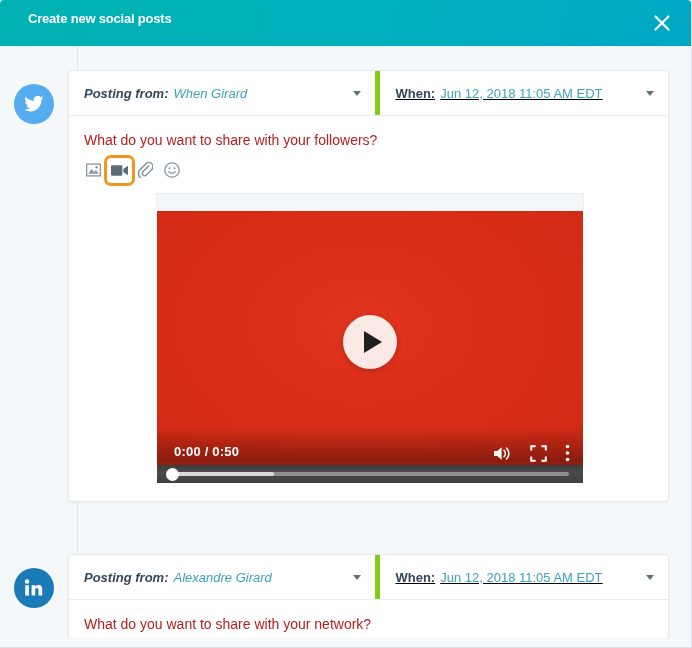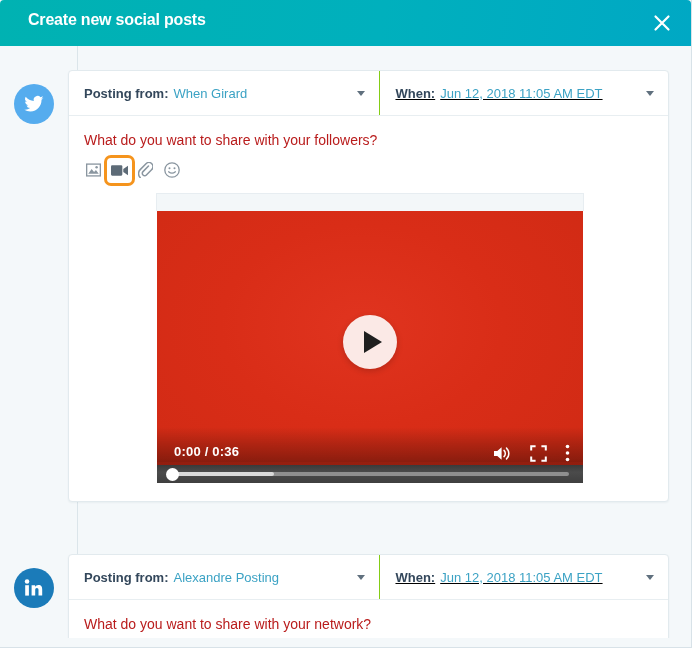--- a/index.html
+++ b/index.html
@@ -34,21 +34,21 @@
     position: relative;
     height: 46px;
     background: linear-gradient(100deg, #00b2b2 0%, #00b0bd 55%, #00a8c4 100%);
     border-top-left-radius: 4px;
     border-top-right-radius: 4px;
   }
   #header-title {
     position: absolute;
     left: 28px;
     top: 11px;
-    font-size: 16px;
+    font-size: 13px;
     font-weight: bold;
     color: #ffffff;
     letter-spacing: -0.2px;
   }
   #close-button {
     position: absolute;
     right: 12px;
     top: 6px;
     width: 34px;
     height: 34px;
@@ -109,21 +109,21 @@
   }
   .meta-field {
     position: relative;
     display: flex;
     align-items: center;
     box-sizing: border-box;
     padding-left: 15px;
     font-size: 13px;
     cursor: pointer;
   }
-  .meta-field.left  { width: 52%; border-right: 1px solid #84cc16; }
+  .meta-field.left  { width: 52%; border-right: 5px solid #84cc16; font-style: italic; }
   .meta-field.right { width: 48%; text-decoration: underline; }
   .meta-label {
     color: #33475b;
     font-weight: bold;
     white-space: nowrap;
   }
   .meta-value {
     color: #3ba2c4;
     margin-left: 5px;
     white-space: nowrap;
@@ -375,21 +375,21 @@
         <div class="media-area">
           <div class="video-shell">
             <div class="video-topstrip"></div>
             <div class="video-frame">
 
               <div class="play-button">
                 <div class="play-triangle"></div>
               </div>
 
               <div class="video-controls">
-                <div class="ctrl-time">0:00 / 0:36</div>
+                <div class="ctrl-time">0:00 / 0:50</div>
 
                 <div class="ctrl-icons">
                   <div class="ctrl-icon">
                     <svg width="19" height="17" viewBox="0 0 19 17">
                       <path d="M1 6 h3.3 L8.6 2.3 v12.4 L4.3 11 H1 Z" fill="#ffffff"></path>
                       <path d="M11 5.4 a4.3 4.3 0 0 1 0 6.2" fill="none" stroke="#ffffff" stroke-width="1.5" stroke-linecap="round"></path>
                       <path d="M13.5 3.1 a7.4 7.4 0 0 1 0 10.8" fill="none" stroke="#ffffff" stroke-width="1.5" stroke-linecap="round"></path>
                     </svg>
                   </div>
                   <div class="ctrl-icon">
@@ -429,21 +429,21 @@
           <circle cx="4.05" cy="4.4" r="2.25" fill="#ffffff"></circle>
           <path d="M8.6 8.2 h3.5 v1.5 a3.7 3.7 0 0 1 3.3 -1.8 c3 0 3.8 1.9 3.8 4.6 v6.1 h-3.7 v-5.5 c0-1.4-.5-2.2-1.7-2.2 -1.1 0-1.6.8-1.6 2.2 v5.5 H8.6 Z" fill="#ffffff"></path>
         </svg>
       </div>
 
       <div class="post-card">
 
         <div class="meta-row">
           <div class="meta-field left">
             <span class="meta-label">Posting from:</span>
-            <span class="meta-value">Alexandre Posting</span>
+            <span class="meta-value">Alexandre Girard</span>
             <span class="caret"></span>
           </div>
           <div class="meta-field right">
             <span class="meta-label">When:</span>
             <span class="meta-value">Jun 12, 2018 11:05 AM EDT</span>
             <span class="caret"></span>
           </div>
         </div>
 
         <div class="compose" style="padding-bottom:18px;">

